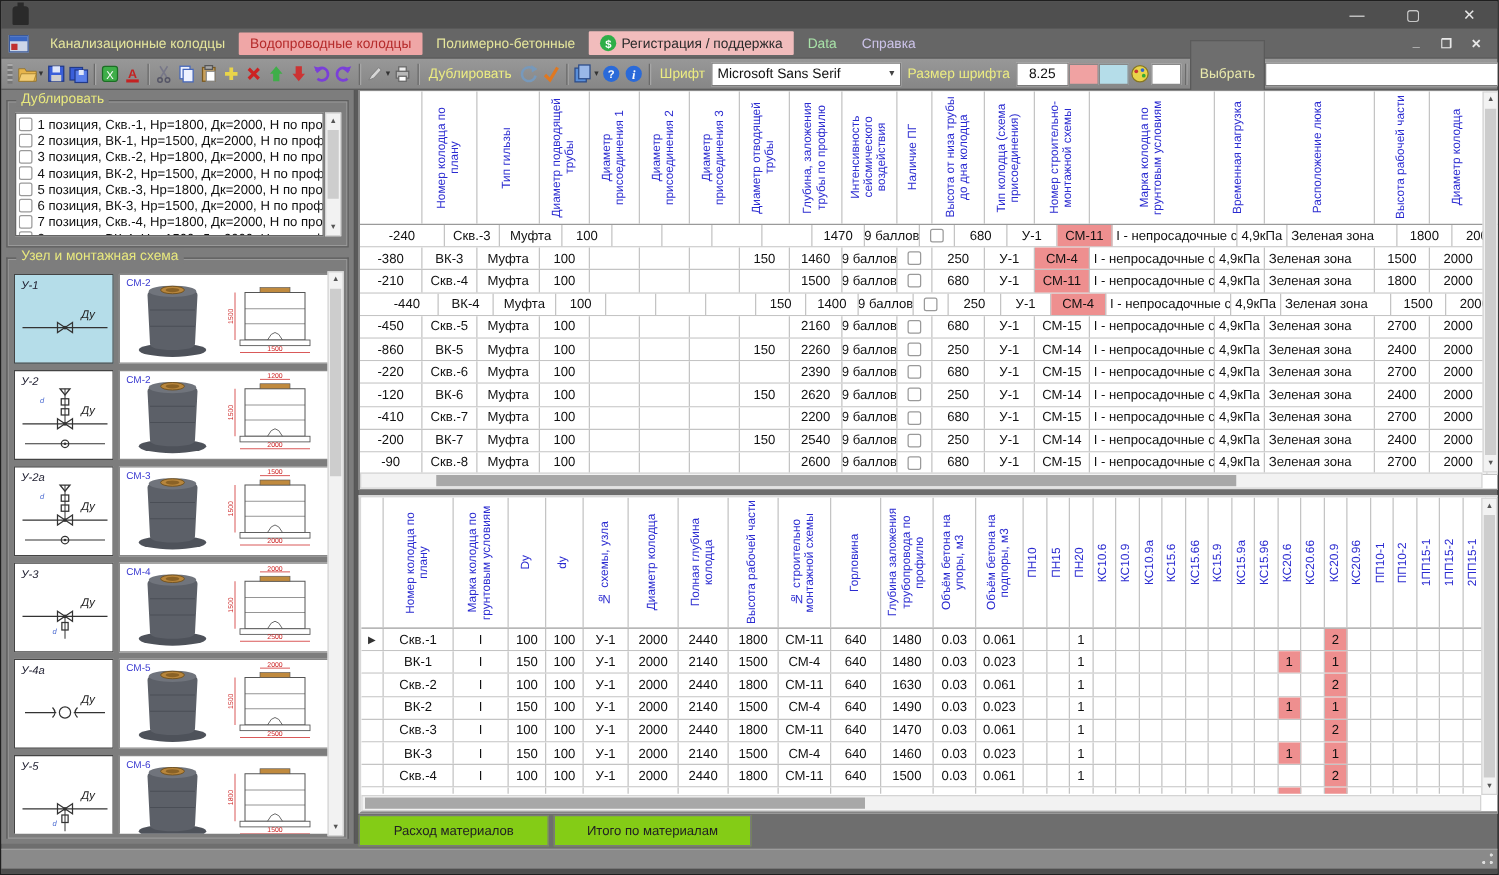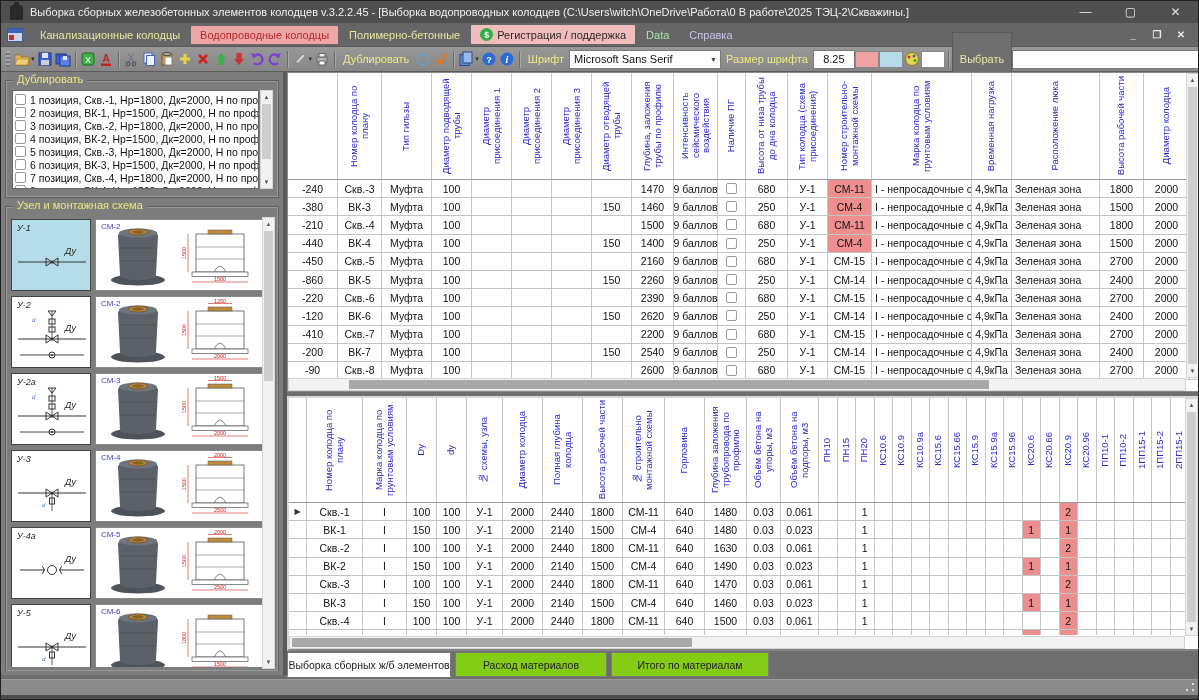--- a/index.html
+++ b/index.html
@@ -79,21 +79,20 @@
     radial-gradient(circle at 3px 9px,#ddd 1px,transparent 1.5px);}
   .splitter{position:absolute;left:283px;top:71px;width:3px;height:603px;background:#5a5a5a;}
 </style>
 </head>
 <body>
 
 <div id="window">
 
   <div class="titlebar">
     <div class="app-icon"></div>
-    <div class="t-title">Выборка сборных железобетонных элементов колодцев v.3.2.2.45 - [Выборка водопроводных колодцев (C:\Users\witch\OneDrive\Работа\0 В работе\2025 ТЭЦ-2\Скважины.]</div>
     <div class="t-btns">
       <div class="t-btn">—</div>
       <div class="t-btn">▢</div>
       <div class="t-btn">✕</div>
     </div>
   </div>
 
   <div class="menubar">
     <div class="form-icon"></div>
     <div id="menu-items" style="display:flex;align-items:center;">
@@ -616,21 +615,21 @@
         </div>
         <div class="g-hcell" style="width: 44px; height: 106px;">
           <span class="vh">Высота рабочей части</span>
         </div>
         <div class="g-hcell" style="width: 46px; height: 106px;">
           <span class="vh">Диаметр колодца</span>
         </div>
       </div>
     <div id="tt-body">
         <div class="g-row" style="height: 18.2px;">
-          <div class="g-cell" style="width: 50px;">-240</div>
+          <div class="g-cell" style="width: 68px;">-240</div>
           <div class="g-cell" style="width: 44px;">Скв.-3</div>
           <div class="g-cell" style="width: 50px;">Муфта</div>
           <div class="g-cell" style="width: 40px;">100</div>
           <div class="g-cell" style="width: 40px;"></div>
           <div class="g-cell" style="width: 40px;"></div>
           <div class="g-cell" style="width: 40px;"></div>
           <div class="g-cell" style="width: 40px;"></div>
           <div class="g-cell" style="width: 42px;">1470</div>
           <div class="g-cell" style="width: 44px;">9 баллов</div>
           <div class="g-cell" style="width: 28px;">
@@ -684,21 +683,21 @@
           </div>
           <div class="g-cell" style="width: 42px;">680</div>
           <div class="g-cell" style="width: 40px;">У-1</div>
           <div class="g-cell hl" style="width: 44px;">СМ-11</div>
           <div class="g-cell left" style="width: 100px;">I - непросадочные сухи...</div>
           <div class="g-cell" style="width: 40px;">4,9кПа</div>
           <div class="g-cell left" style="width: 88px;">Зеленая зона</div>
           <div class="g-cell" style="width: 44px;">1800</div>
           <div class="g-cell" style="width: 46px;">2000</div>
         </div>
-        <div class="g-row" style="height: 18.2px;">
+        <div class="g-row" style="height: 18.2px; padding-left: 13px;">
           <div class="g-cell" style="width: 50px;">-440</div>
           <div class="g-cell" style="width: 44px;">ВК-4</div>
           <div class="g-cell" style="width: 50px;">Муфта</div>
           <div class="g-cell" style="width: 40px;">100</div>
           <div class="g-cell" style="width: 40px;"></div>
           <div class="g-cell" style="width: 40px;"></div>
           <div class="g-cell" style="width: 40px;"></div>
           <div class="g-cell" style="width: 40px;">150</div>
           <div class="g-cell" style="width: 42px;">1400</div>
           <div class="g-cell" style="width: 44px;">9 баллов</div>
@@ -1283,21 +1282,20 @@
       <div class="hs-thumb" style="left:2px;width:400px;"></div>
     </div>
     <div class="vscroll" style="right:0;top:0;bottom:13px;">
       <div class="vs-arr">▲</div>
       <div class="vs-thumb" style="top:13px;bottom:13px;"></div>
       <div class="vs-arr" style="position:absolute;bottom:0;left:0;right:0;">▼</div>
     </div>
   </div>
 
   <div class="tabstrip" id="tabstrip">
-      <div class="tab active" style="width: 164px;">Выборка сборных ж/б элементов</div>
       <div class="tab" style="width: 152px;">Расход материалов</div>
       <div class="tab" style="width: 158px;">Итого по материалам</div>
     </div>
 
   <div class="statusbar"></div>
   <div class="bottomedge"></div>
   <div class="grip"></div>
 </div>
 
 </body></html>

